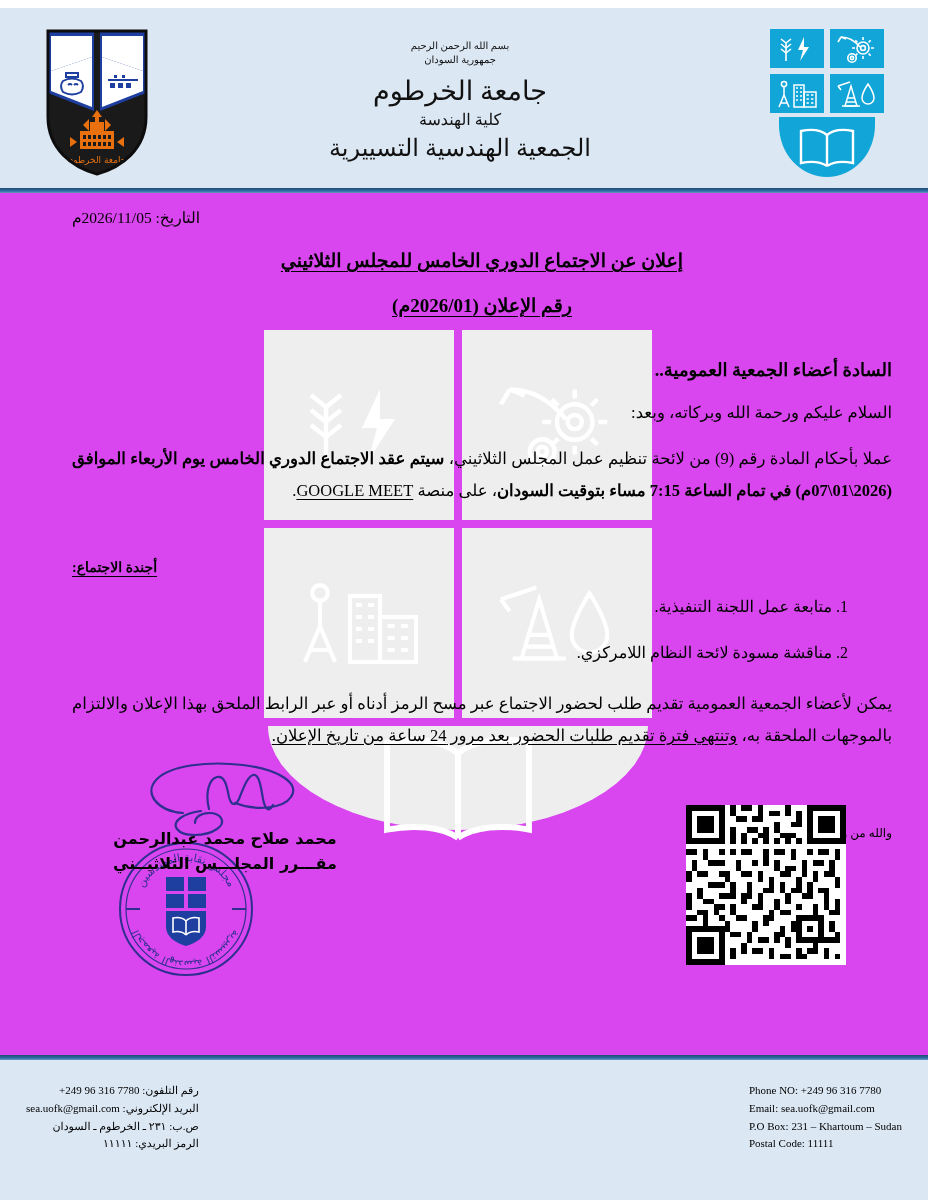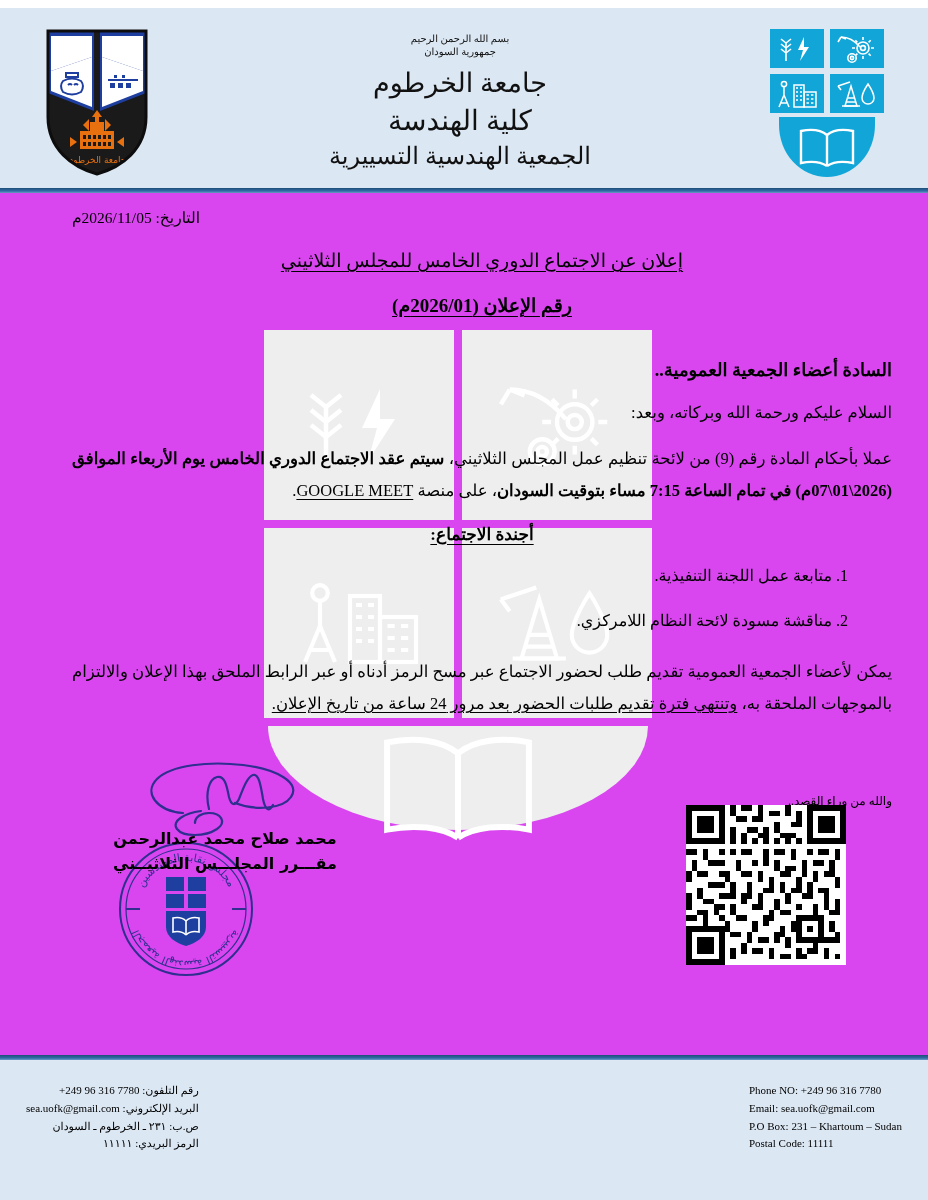--- a/index.html
+++ b/index.html
@@ -77,21 +77,21 @@
   .header-center {
     flex: 1 1 auto;
     text-align: center;
     line-height: 1.28;
     padding: 0 8px;
     color: #111;
   }
   .cal-tiny  { font-size: 10px; letter-spacing: .5px; }
   .cal-tiny2 { font-size: 10px; margin-top: 1px; }
   .cal-big   { font-size: 27px; margin-top: 7px; font-weight: 400; }
-  .cal-mid   { font-size: 28px; margin-top: 2px; text-align: center; }
+  .cal-mid   { font-size: 16px; margin-top: 2px; text-align: center; }
   .cal-low   { font-size: 24px; margin-top: 2px; }
 
   
   .uofk-crest { width: 110px; height: 150px; flex: 0 0 auto; }
 
   
   .sheet {
     position: absolute;
     top: 193px; left: 0;
     width: 908px;
@@ -135,21 +135,21 @@
   }
 
   .date-line {
     text-align: left;
     font-size: 15.5px;
     padding-top: 16px;
     direction: rtl;
   }
   .doc-title {
     text-align: center;
-    font-weight: normal;
+    font-weight: bold;
     font-size: 19px;
     margin-top: 22px;
     text-decoration: underline;
     text-underline-offset: 4px;
   }
   .doc-subtitle {
     text-align: center;
     font-weight: bold;
     font-size: 19px;
     margin-top: 22px;
@@ -173,24 +173,24 @@
     font-size: 16.5px;
     text-align: justify;
     text-align-last: right;
     line-height: 1.95;
   }
   .para b { font-weight: bold; }
   .u { text-decoration: underline; text-underline-offset: 3px; }
   .ltr-inline { direction: ltr; unicode-bidi: embed; display: inline-block; }
 
   .agenda-title {
-    margin-top: 16px;
+    margin-top: 52px;
     font-weight: bold;
-    font-size: 17px;
-    text-align: center;
+    font-size: 14px;
+    text-align: left;
     text-decoration: underline;
     text-underline-offset: 4px;
   }
   ol.agenda {
     margin: 12px 22px 0 0;
     padding: 0 22px 0 0;
     font-size: 16px;
     line-height: 1.85;
   }
   ol.agenda li { margin: 16px; }

